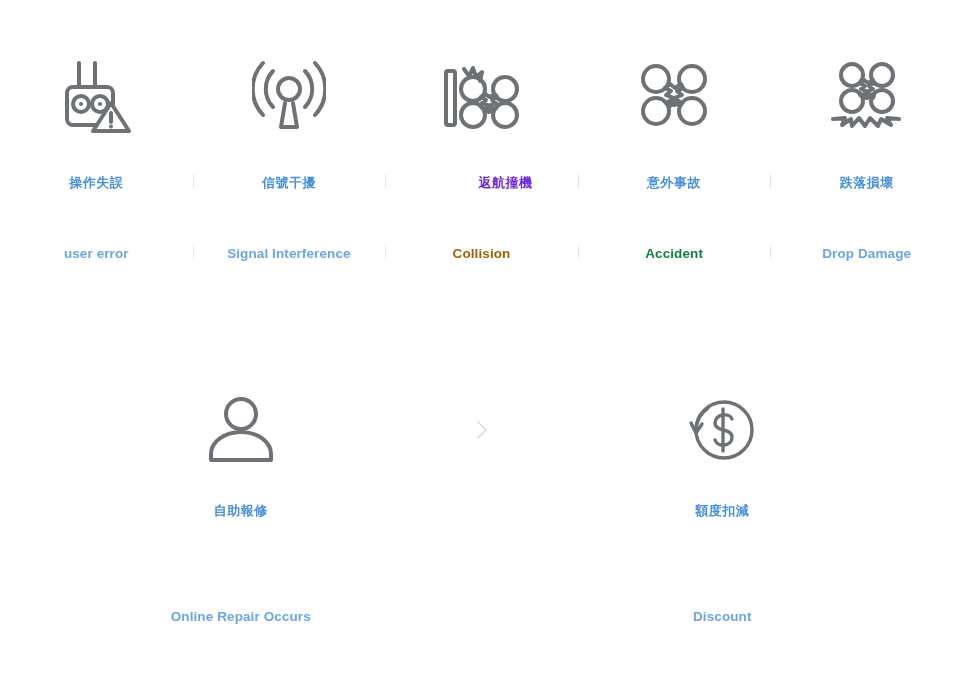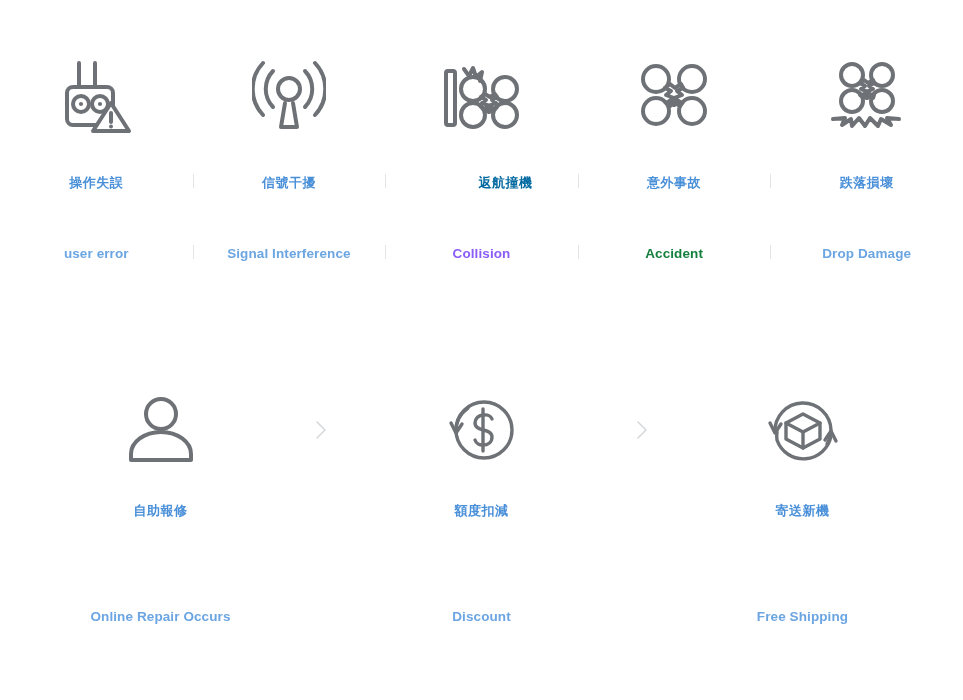--- a/index.html
+++ b/index.html
@@ -168,22 +168,22 @@
             <circle cx="67" cy="36" r="12"></circle>
             <circle cx="35" cy="62" r="12"></circle>
             <circle cx="67" cy="62" r="12"></circle>
             <path d="M43 44 L48 47 44 50 52 53 45 56 51 59"></path>
             <path d="M59 44 L54 47 58 50 50 53 57 56 51 59"></path>
             <path d="M43 44 L47 41 52 44 57 41 59 44"></path>
             <path d="M43 54 L47 57 51 54 56 57 59 54"></path>
           </g>
         </svg>
       </div>
-      <div class="label-cn" style="color: #0369a1; margin-left: 48px;">返航撞機</div>
-      <div class="label-en" style="color: #8b5cf6;">Collision</div>
+      <div class="label-cn" style="color: #6d28d9; margin-left: 48px;">返航撞機</div>
+      <div class="label-en" style="color: #a16207;">Collision</div>
       <span class="vrule cn" style="background: rgb(226, 228, 230);"></span>
       <span class="vrule en" style="background: rgb(226, 228, 230);"></span>
     </div>
 
     <div class="cell">
       <div class="icon-box">
         <svg class="ico" width="84" height="84" viewBox="0 0 84 84">
           <g class="s" style="stroke: rgb(110, 114, 118);">
             <circle cx="24" cy="26" r="13"></circle>
             <circle cx="60" cy="26" r="13"></circle>
@@ -256,33 +256,15 @@
           </g>
         </svg>
       </div>
       <div class="label-cn" style="color: rgb(74, 144, 217);">額度扣減</div>
       <div class="label-en" style="color: rgb(107, 165, 226);">Discount</div>
       <svg class="chevron" viewBox="0 0 16 24" style="color: rgb(214, 216, 218);">
         <path d="M4 4 L12 12 L4 20" fill="none" stroke="currentColor" stroke-width="1.6" stroke-linecap="round" stroke-linejoin="round"></path>
       </svg>
     </div>
 
-    <div class="cell">
-      <div class="icon-box">
-        <svg class="ico" width="76" height="76" viewBox="0 0 76 76">
-          <g class="s s-thin" style="stroke: rgb(110, 114, 118);">
-            <path d="M10 40 A28 28 0 0 1 66 38 A28 28 0 0 1 62 52"></path>
-            <path d="M5 31 L10 41 L16 32"></path>
-            <path d="M66 44 A28 28 0 0 1 12 48 A28 28 0 0 1 12 40"></path>
-            <path d="M71 49 L66 39 L60 48"></path>
-            <path d="M38 22 L55 31 L38 40 L21 31 Z"></path>
-            <path d="M21 31 v16 l17 9 17 -9 V31"></path>
-            <line x1="38" y1="40" x2="38" y2="56"></line>
-          </g>
-        </svg>
-      </div>
-      <div class="label-cn" style="color: rgb(74, 144, 217);">寄送新機</div>
-      <div class="label-en" style="color: rgb(107, 165, 226);">Free Shipping</div>
-
-    </div>
   </div>
 
 </div>
 
 </body></html>

